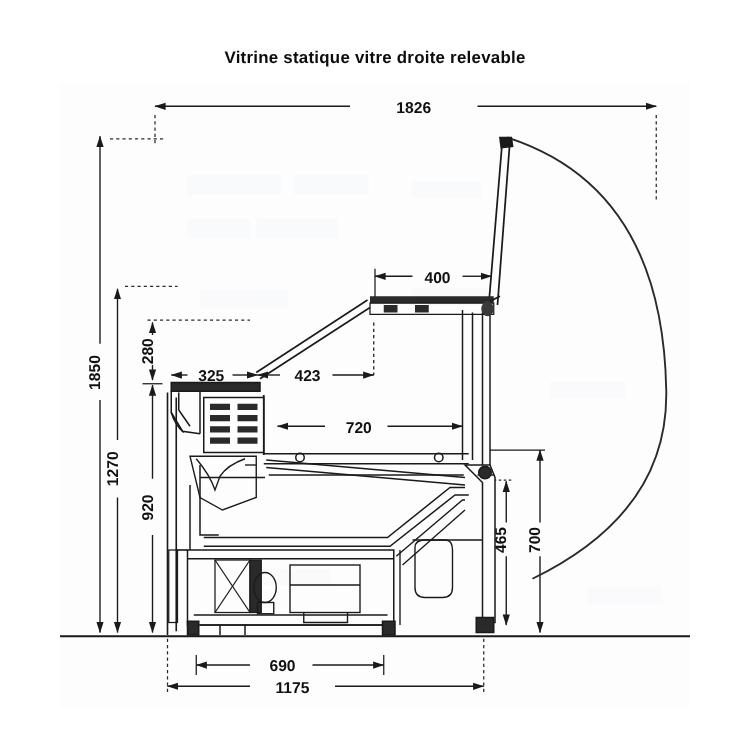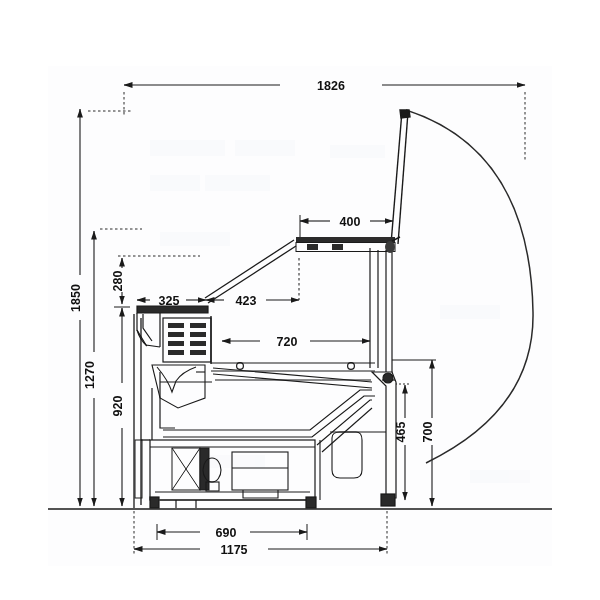--- a/index.html
+++ b/index.html
@@ -47,20 +47,21 @@
     font-size: 12.5px;
     font-weight: bold;
     fill: #101010;
   }
 </style>
 </head>
 <body>
 
 <div id="page">
 
+  <div id="drawing-title">Vitrine statique vitre droite relevable</div>
 
   <div id="canvas-area">
     <svg width="600" height="600" viewBox="0 0 600 600">
 
       <defs>
         <marker id="ah" markerWidth="9" markerHeight="7" refX="8.5" refY="3.5" orient="auto" markerUnits="userSpaceOnUse">
           <polygon points="0 0.6, 9 3.5, 0 6.4" fill="#1a1a1a"></polygon>
         </marker>
         <marker id="ahr" markerWidth="9" markerHeight="7" refX="0.5" refY="3.5" orient="auto" markerUnits="userSpaceOnUse">
           <polygon points="9 0.6, 0 3.5, 9 6.4" fill="#1a1a1a"></polygon>

